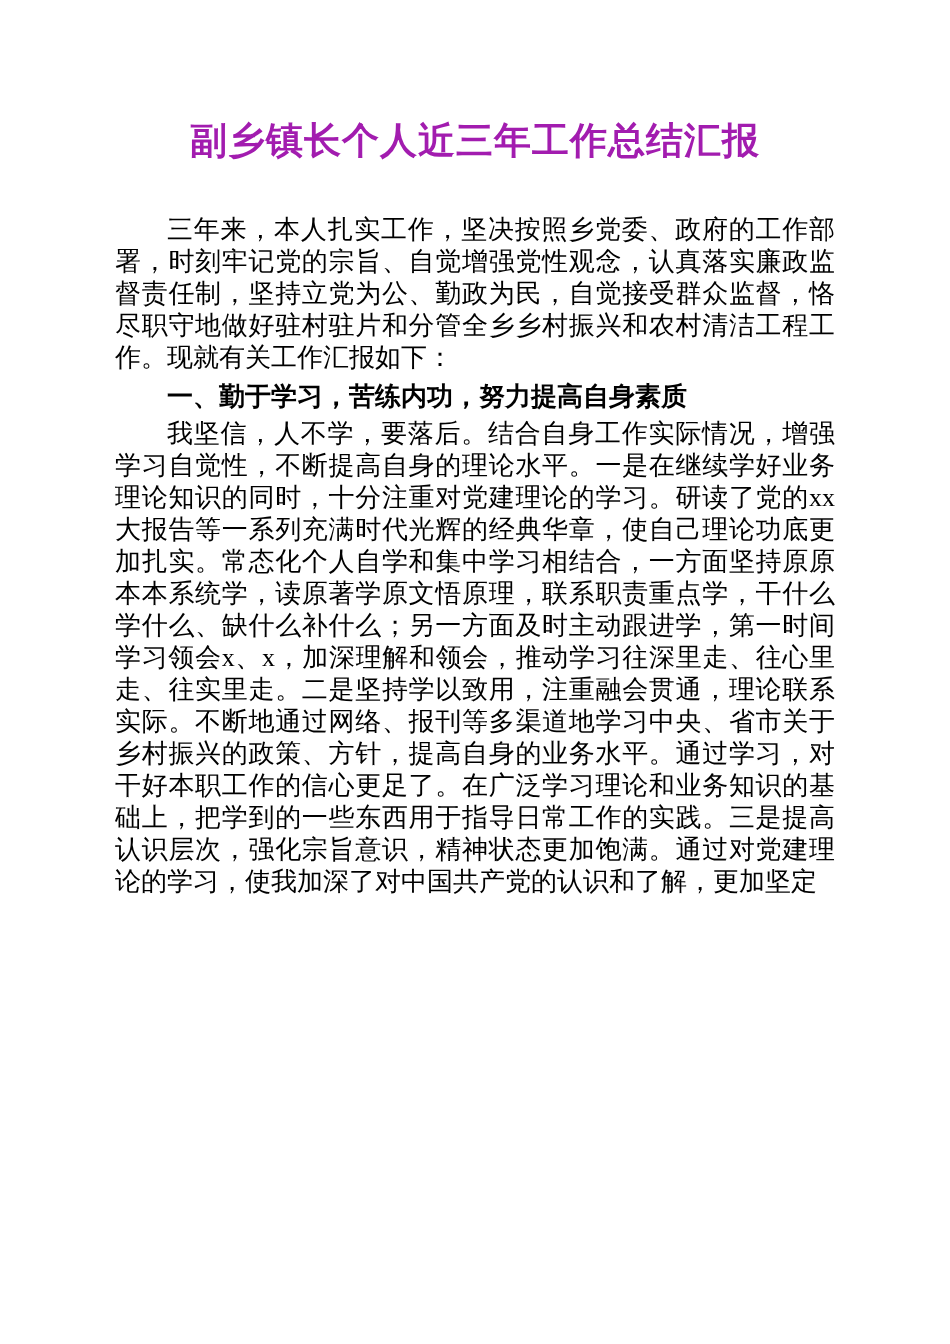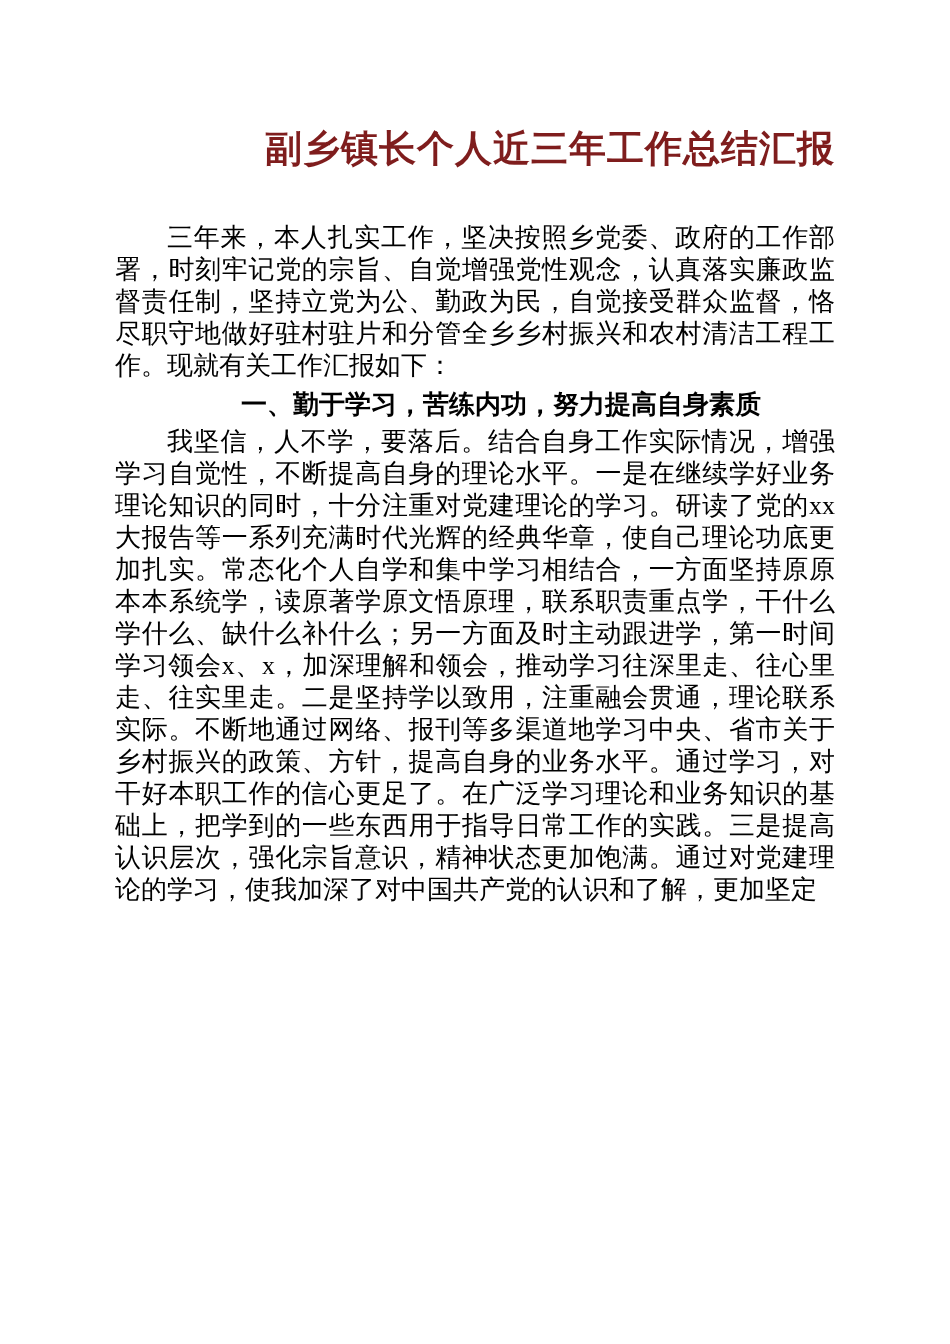--- a/index.html
+++ b/index.html
@@ -16,43 +16,43 @@
     box-sizing: border-box;
     padding: 100px 115px 0 115px;
     overflow: hidden;
     color: #000000;
   }
   .doc-title {
     font-family: "Liberation Serif", "DejaVu Serif", serif;
     font-weight: bold;
     font-size: 37px;
     line-height: 50px;
-    text-align: right;
+    text-align: center;
     letter-spacing: 1px;
-    margin: 24px 0 48px 0;
-    color: #7f1d1d;
+    margin: 16px 0 48px 0;
+    color: #a21caf;
   }
   .body-para {
     font-family: "Liberation Serif", "DejaVu Serif", serif;
     font-size: 26px;
     line-height: 32px;
     text-align: justify;
     text-justify: inter-ideograph;
     text-indent: 2em;
     margin: 0;
     color: #000000;
     word-break: break-all;
   }
   .section-heading {
     font-family: "Liberation Sans", "DejaVu Sans", sans-serif;
     font-weight: bold;
     font-size: 26px;
     line-height: 44px;
     text-indent: 2em;
-    text-align: center;
+    text-align: left;
     margin: 0;
     color: #000000;
   }
 </style>
 </head>
 <body>
 
 <div class="page">
   <h1 class="doc-title">副乡镇长个人近三年工作总结汇报</h1>
 

